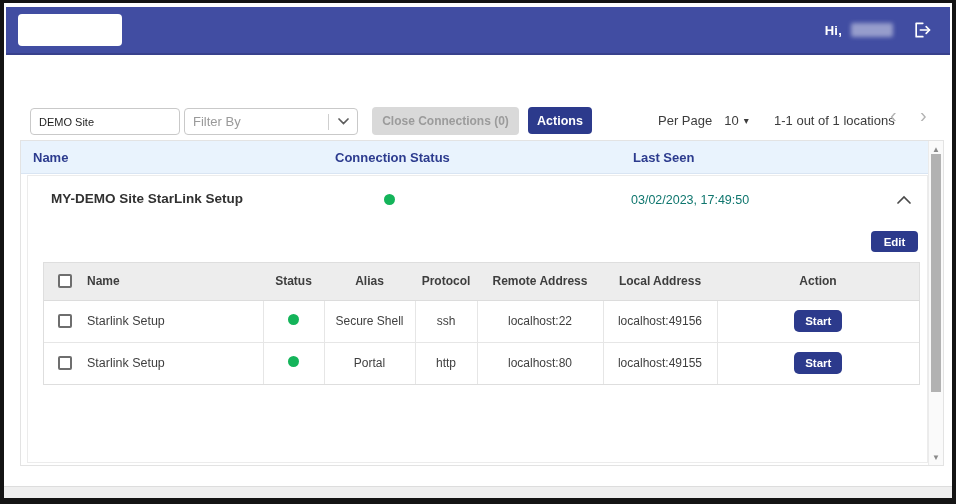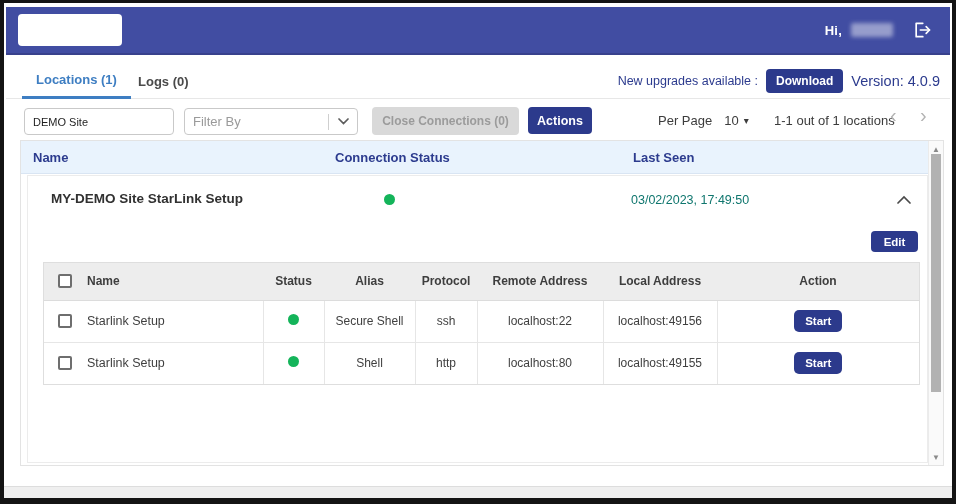--- a/index.html
+++ b/index.html
@@ -32,21 +32,21 @@
   .tab-logs { left:122px; padding:0 10px; color:#4a4a4a; }
   .upgrade-zone { position:absolute; right:10px; top:8px; height:32px; display:flex; align-items:center; gap:8px; }
   .upgrade-notice { color:#2C3B8E; font-size:12.5px; }
   .btn-navy { background:#2C3A8C; color:#fff; border:none; border-radius:4px; font-weight:700; font-family:"Liberation Sans",sans-serif; cursor:pointer; }
   .btn-download { font-size:12px; padding:5px 10px; }
   .version-text { color:#2C3B8E; font-size:14.5px; }
 
   
   .toolbar { position:absolute; left:2px; right:2px; top:97px; height:40px; }
   .site-input {
-    position:absolute; left:18px; top:8px; width:150px; height:27px;
+    position:absolute; left:24px; top:8px; width:150px; height:27px;
     border:1px solid #c9c9c9; border-radius:4px; padding:0 8px;
     font-size:11px; color:#1e1e1e; font-family:"Liberation Sans",sans-serif;
   }
   .filter-select {
     position:absolute; left:178px; top:8px; width:174px; height:27px;
     border:1px solid #c9c9c9; border-radius:4px; background:#fff;
     display:flex; align-items:center; padding:0 8px; cursor:pointer;
   }
   .filter-placeholder { color:#9a9a9a; font-size:13px; flex:1; }
   .select-divider { width:1px; height:16px; background:#cfcfcf; margin-right:9px; }
@@ -124,29 +124,20 @@
       <span class="logout">
         <svg width="20" height="20" viewBox="0 0 24 24" fill="none" stroke="#ffffff" stroke-width="2" stroke-linecap="round" stroke-linejoin="round">
           <path d="M13 4 H5 v16 h8"></path>
           <path d="M10 12 h11"></path>
           <path d="M17 8 l4 4 -4 4"></path>
         </svg>
       </span>
     </div>
   </div>
 
-  <div class="tabs-row">
-    <div class="tab tab-locations">Locations (1)</div>
-    <div class="tab tab-logs">Logs (0)</div>
-    <div class="upgrade-zone">
-      <span class="upgrade-notice">New upgrades available :</span>
-      <button class="btn-navy btn-download">Download</button>
-      <span class="version-text">Version: 4.0.9</span>
-    </div>
-  </div>
 
   <div class="toolbar">
     <input class="site-input" type="text" value="DEMO Site" style="">
     <div class="filter-select">
       <span class="filter-placeholder">Filter By</span>
       <span class="select-divider"></span>
       <svg width="11" height="7" viewBox="0 0 11 7" fill="none" stroke="#5c5c5c" stroke-width="1.7" stroke-linecap="round">
           <path d="M1 1 l4.5 4.5 L10 1"></path>
         </svg>
     </div>
@@ -228,21 +219,21 @@
             <td><button class="btn-navy btn-start">Start</button></td>
           </tr>
           <tr>
             <td>
               <span class="name-cell">
                 <span class="checkbox"></span>
                 <span class="cell-text">Starlink Setup</span>
               </span>
             </td>
             <td><span class="dot"></span></td>
-            <td>Shell</td>
+            <td>Portal</td>
             <td>http</td>
             <td>localhost:80</td>
             <td>localhost:49155</td>
             <td><button class="btn-navy btn-start">Start</button></td>
           </tr>
         </tbody>
       </table>
     </div>
 
     <div class="vscroll">

